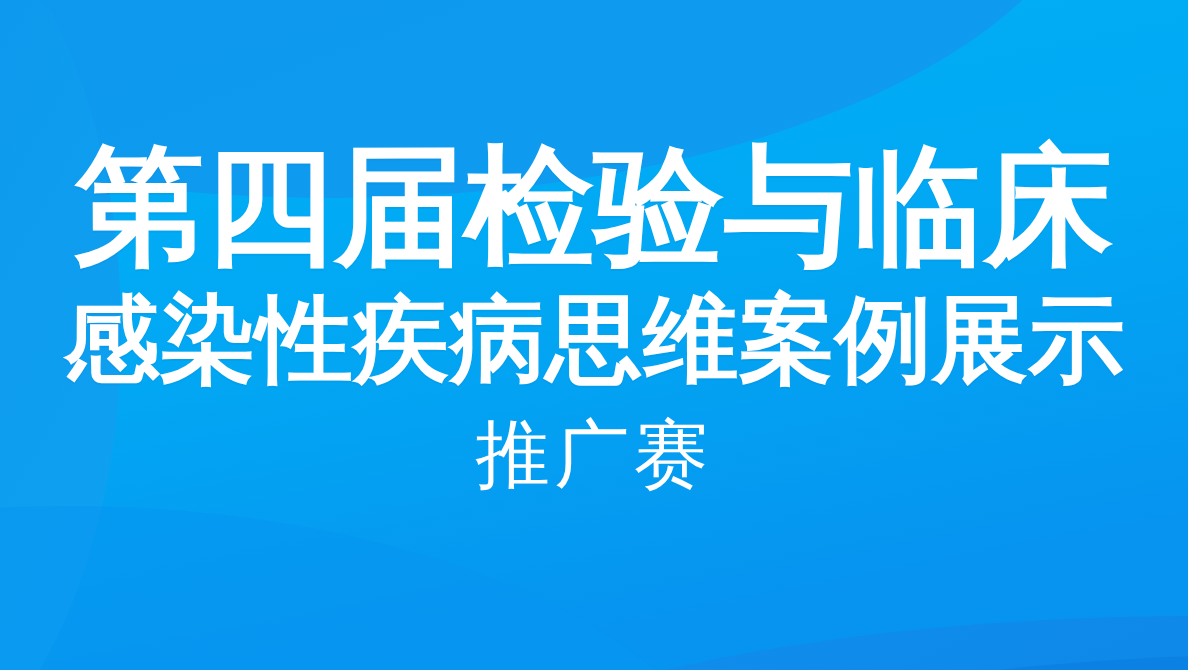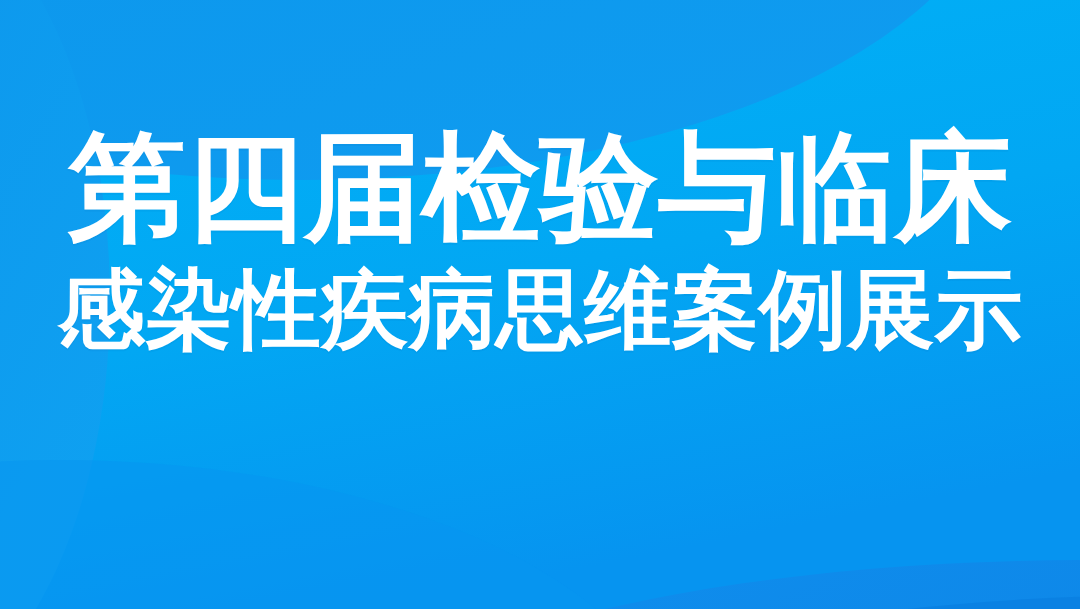--- a/index.html
+++ b/index.html
@@ -108,15 +108,16 @@
     <ellipse cx="60" cy="760" rx="620" ry="300" fill="#0796f1" opacity="0.55"></ellipse>
 
     <ellipse cx="1090" cy="760" rx="740" ry="200" fill="url(#arcGrad)"></ellipse>
 
     <ellipse cx="1180" cy="690" rx="520" ry="95" fill="#0a7fe0" opacity="0.75"></ellipse>
   </svg>
 
   <div class="title-block">
     <div class="line line-1">第四届检验与临床</div>
     <div class="line line-2">感染性疾病思维案例展示</div>
+    <div class="line line-3">推广赛</div>
   </div>
 
 </div>
 
 </body></html>

